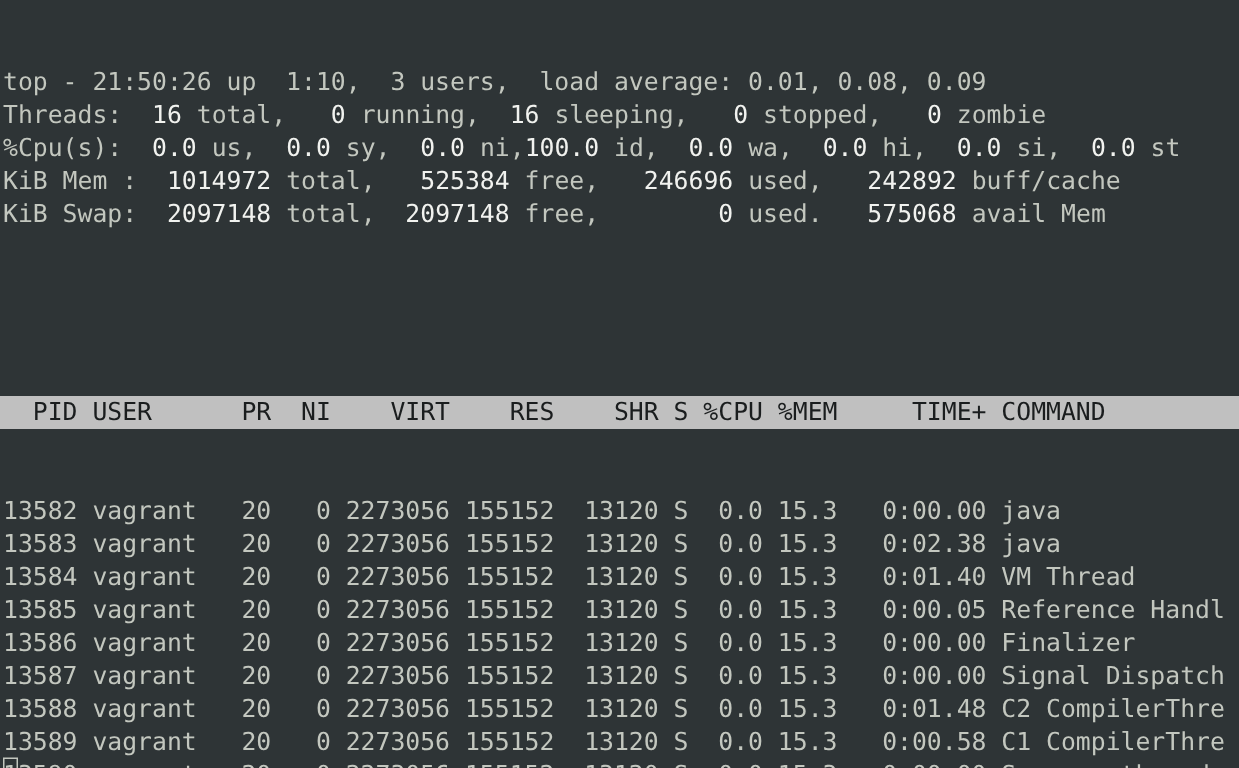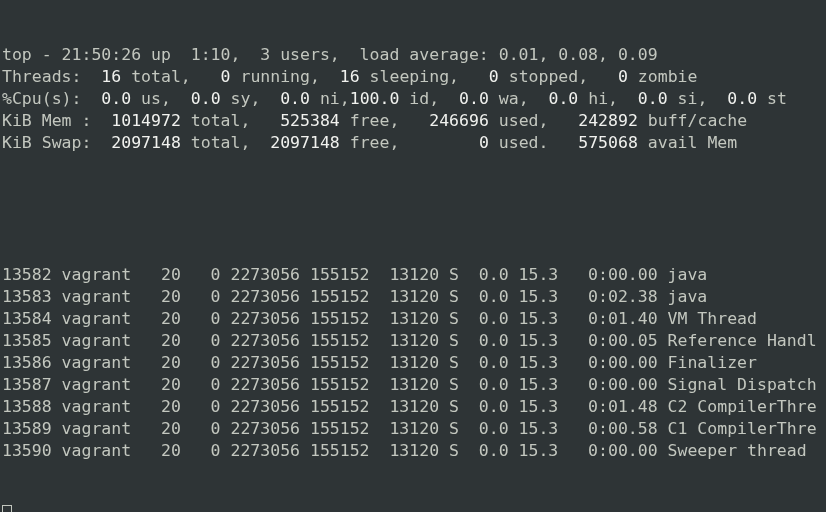--- a/index.html
+++ b/index.html
@@ -45,15 +45,16 @@
     height: 12px;
     border: 1px solid var(--text);
   }
 </style>
 </head>
 <body>
 
 <div class="term">
   <div id="summary-lines"><div class="ln"><span>top - 21:50:26 up  1:10,  3 users,  load average: 0.01, 0.08, 0.09</span></div><div class="ln"><span>Threads: </span><span class="b"> 16</span><span> total, </span><span class="b">  0</span><span> running, </span><span class="b"> 16</span><span> sleeping, </span><span class="b">  0</span><span> stopped, </span><span class="b">  0</span><span> zombie</span></div><div class="ln"><span>%Cpu(s): </span><span class="b"> 0.0</span><span> us, </span><span class="b"> 0.0</span><span> sy, </span><span class="b"> 0.0</span><span> ni,</span><span class="b">100.0</span><span> id, </span><span class="b"> 0.0</span><span> wa, </span><span class="b"> 0.0</span><span> hi, </span><span class="b"> 0.0</span><span> si, </span><span class="b"> 0.0</span><span> st</span></div><div class="ln"><span>KiB Mem : </span><span class="b"> 1014972</span><span> total, </span><span class="b">  525384</span><span> free, </span><span class="b">  246696</span><span> used, </span><span class="b">  242892</span><span> buff/cache</span></div><div class="ln"><span>KiB Swap: </span><span class="b"> 2097148</span><span> total, </span><span class="b"> 2097148</span><span> free, </span><span class="b">       0</span><span> used. </span><span class="b">  575068</span><span> avail Mem</span></div></div>
   <div class="ln"></div>
+  <div class="ln hdr-bar" id="header-row">  PID USER      PR  NI    VIRT    RES    SHR S %CPU %MEM     TIME+ COMMAND</div>
   <div id="process-rows"><div class="ln">13582 vagrant   20   0 2273056 155152  13120 S  0.0 15.3   0:00.00 java</div><div class="ln">13583 vagrant   20   0 2273056 155152  13120 S  0.0 15.3   0:02.38 java</div><div class="ln">13584 vagrant   20   0 2273056 155152  13120 S  0.0 15.3   0:01.40 VM Thread</div><div class="ln">13585 vagrant   20   0 2273056 155152  13120 S  0.0 15.3   0:00.05 Reference Handl</div><div class="ln">13586 vagrant   20   0 2273056 155152  13120 S  0.0 15.3   0:00.00 Finalizer</div><div class="ln">13587 vagrant   20   0 2273056 155152  13120 S  0.0 15.3   0:00.00 Signal Dispatch</div><div class="ln">13588 vagrant   20   0 2273056 155152  13120 S  0.0 15.3   0:01.48 C2 CompilerThre</div><div class="ln">13589 vagrant   20   0 2273056 155152  13120 S  0.0 15.3   0:00.58 C1 CompilerThre</div><div class="ln">13590 vagrant   20   0 2273056 155152  13120 S  0.0 15.3   0:00.00 Sweeper thread</div></div>
 </div>
 <div class="cursor" id="cursor" style="display: block;"></div>
 
 </body></html>

